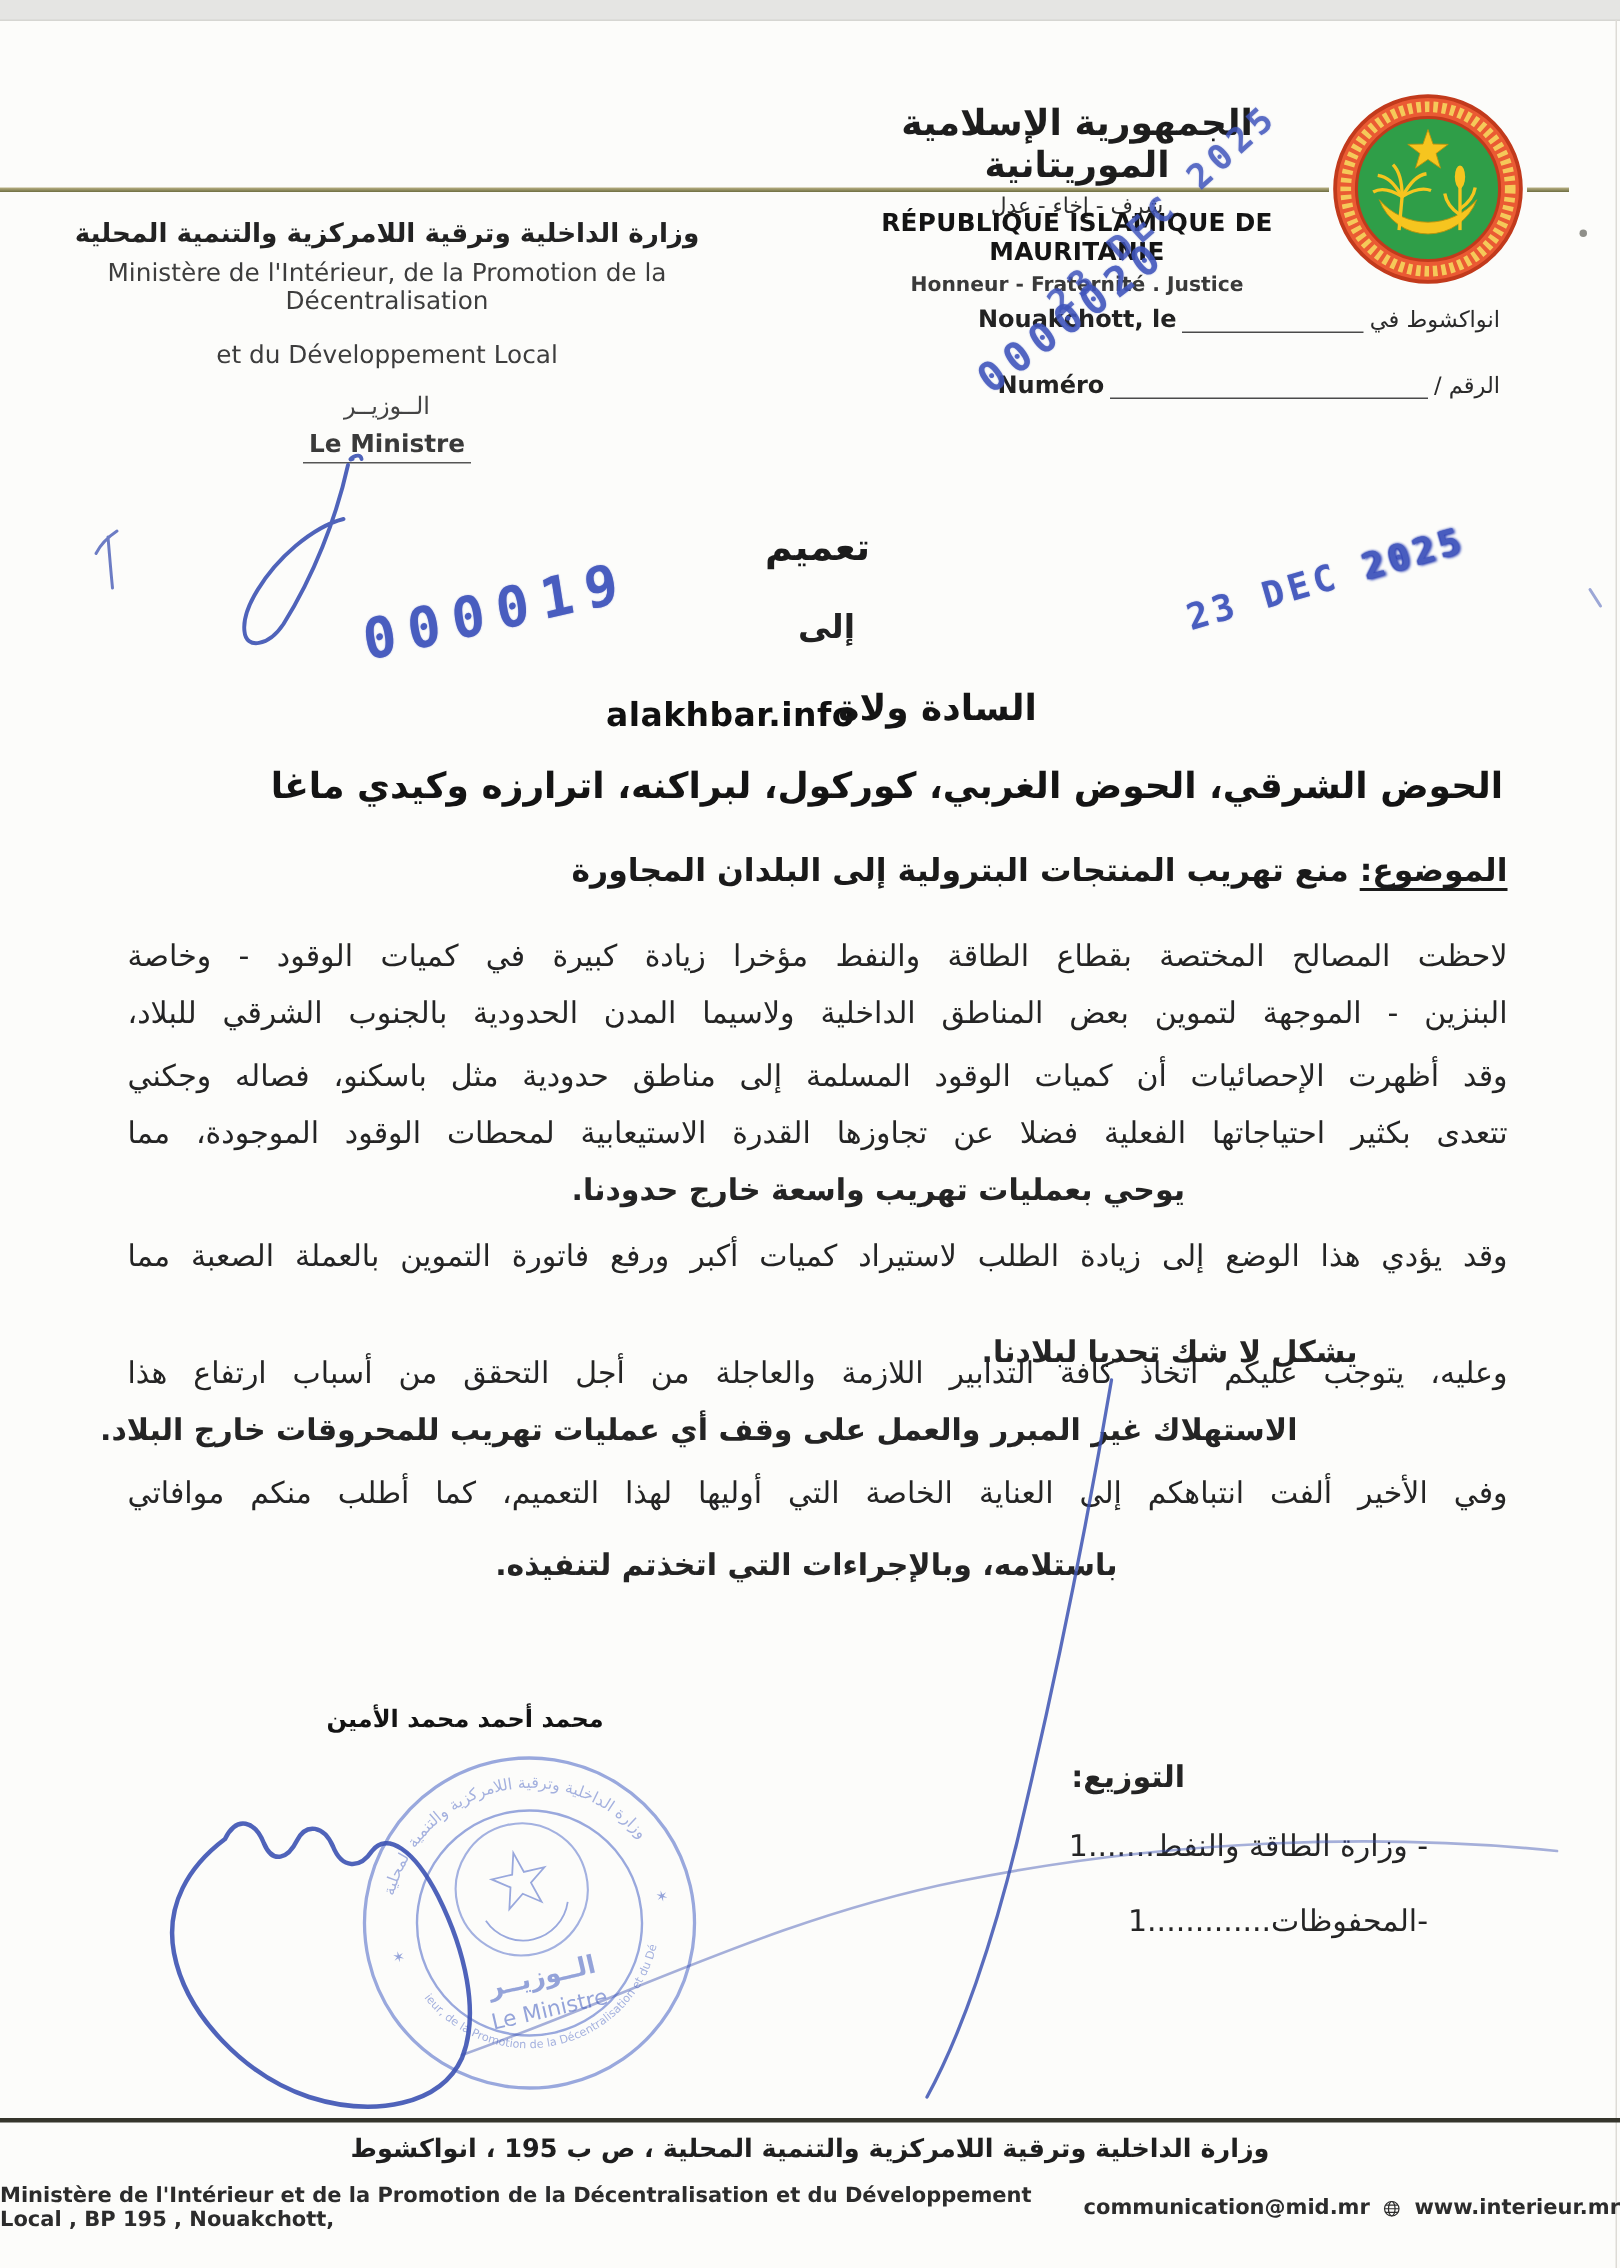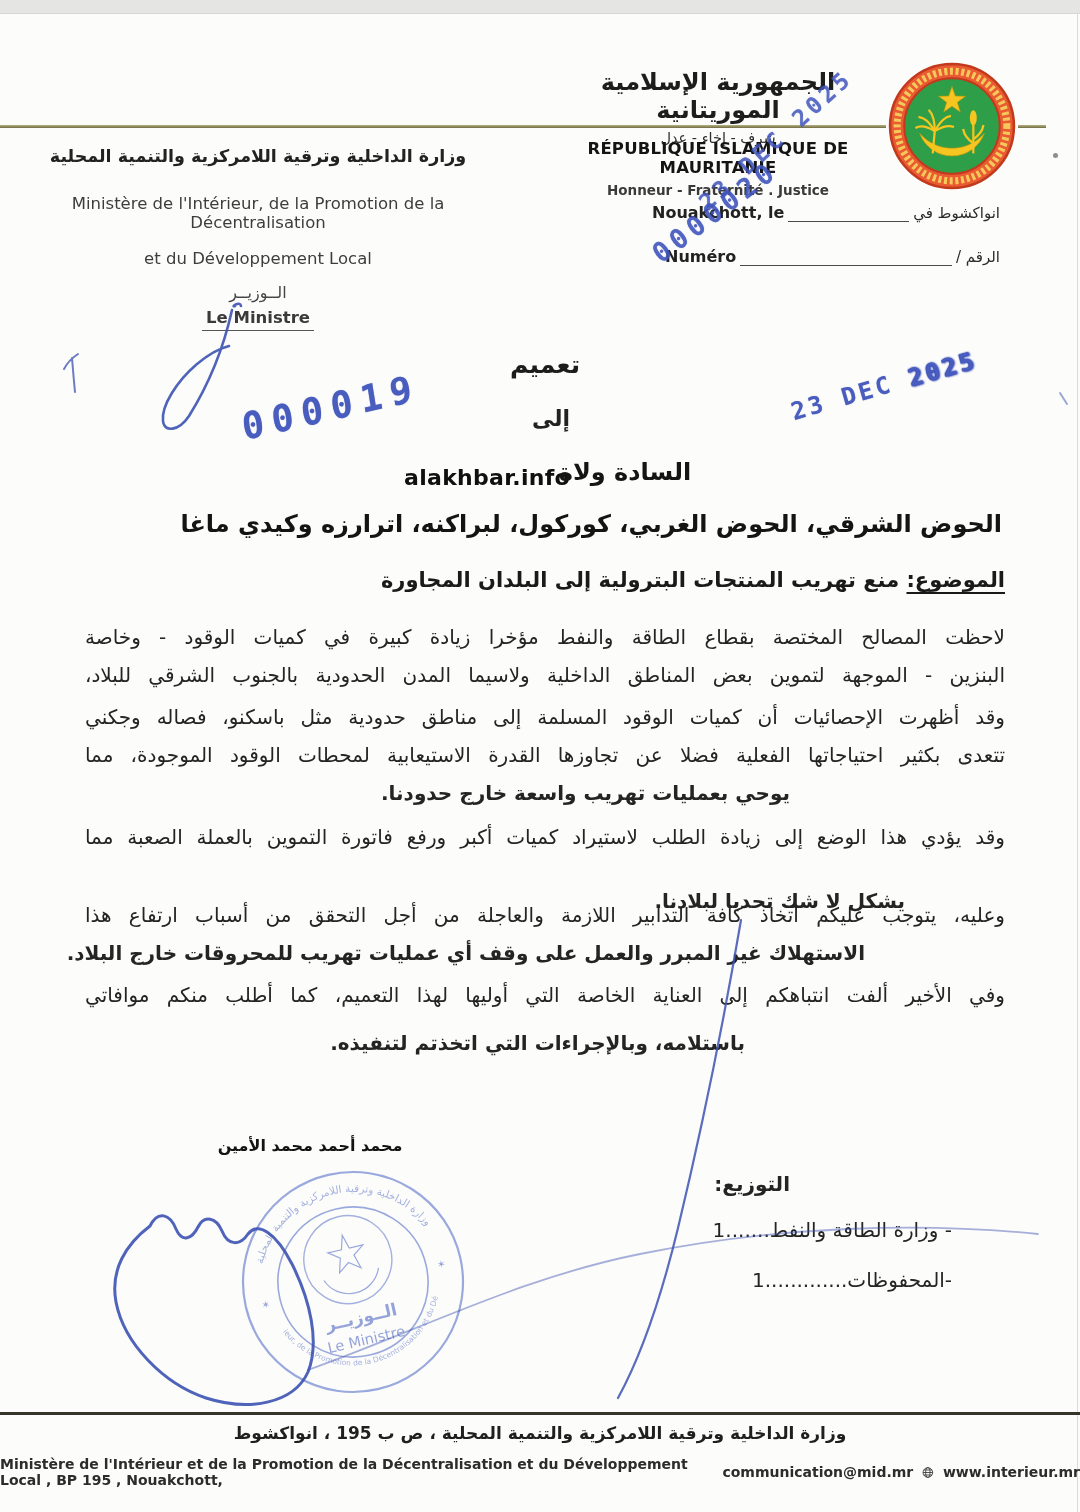--- a/index.html
+++ b/index.html
@@ -18,21 +18,21 @@
   
   .hdr-right{left:552px;top:68px;width:332px;text-align:center;}
   .rep-ar{font-size:24px;font-weight:bold;color:#1d1d1d;direction:rtl;}
   .motto-ar{font-size:14.5px;color:#2e2e2e;direction:rtl;margin-top:6px;}
   .hdr-fr{left:550px;top:139px;width:336px;text-align:center;}
   .rep-fr{font-size:16.5px;font-weight:bold;color:#141414;letter-spacing:.2px;}
   .motto-fr{font-size:13.5px;font-weight:bold;color:#3a3a3a;margin-top:5px;}
 
   .hdr-left{left:8px;top:146px;width:500px;text-align:center;color:#333;}
   .min-ar{font-size:17.5px;font-weight:bold;color:#222;direction:rtl;}
-  .min-fr1{font-size:16.5px;color:#3d3d3d;margin-top:28px;}
+  .min-fr1{font-size:16.5px;color:#3d3d3d;margin-top:6px;}
   .min-fr2{font-size:16.5px;color:#3d3d3d;margin-top:17px;}
   .minister-ar{font-size:16px;color:#444;margin-top:15px;direction:rtl;}
   .minister-fr{display:inline-block;font-size:16.5px;font-weight:bold;color:#3a3a3a;margin-top:6px;
                border-bottom:1.6px solid #555;padding:0 4px 3px;}
 
   .field-row{display:flex;align-items:flex-end;font-size:16px;color:#222;}
   .row-date{left:612px;top:203px;width:388px;}
   .row-num{left:625px;top:247px;width:375px;}
   .f-label{font-weight:bold;white-space:nowrap;margin-left:40px;}
   .f-line{flex:1;border-bottom:1.5px solid #4a4a4a;height:16px;margin:0 4px;}

